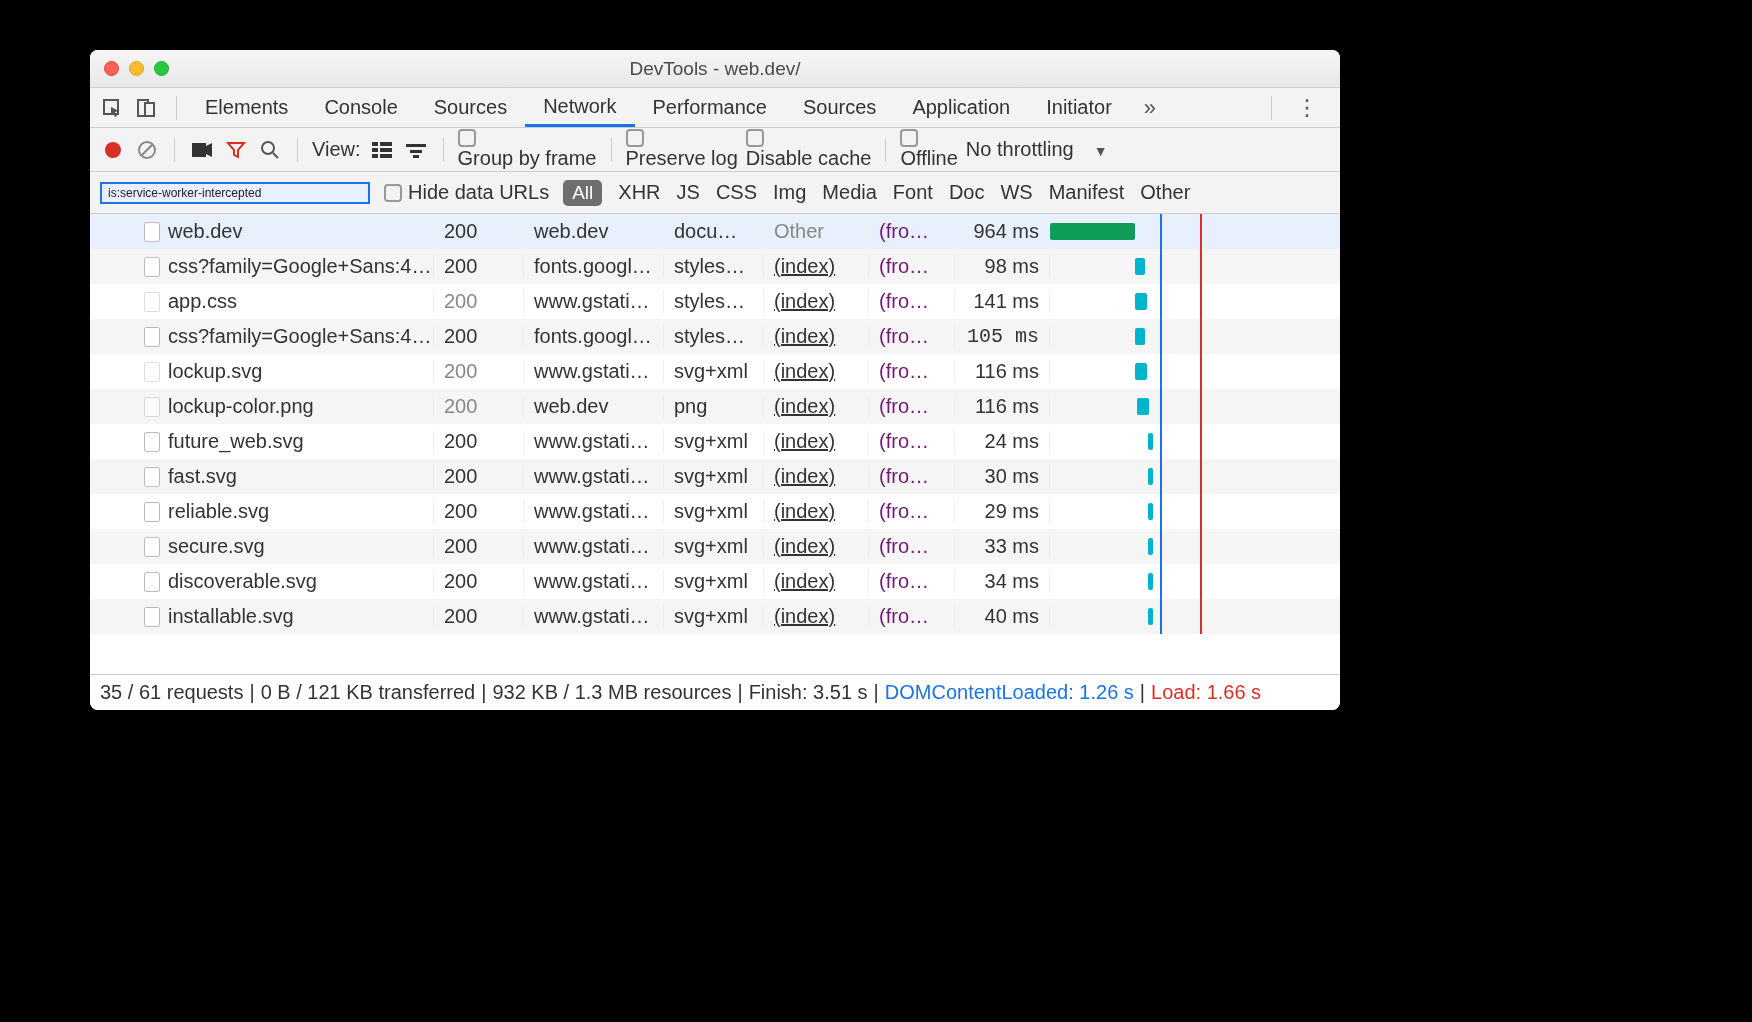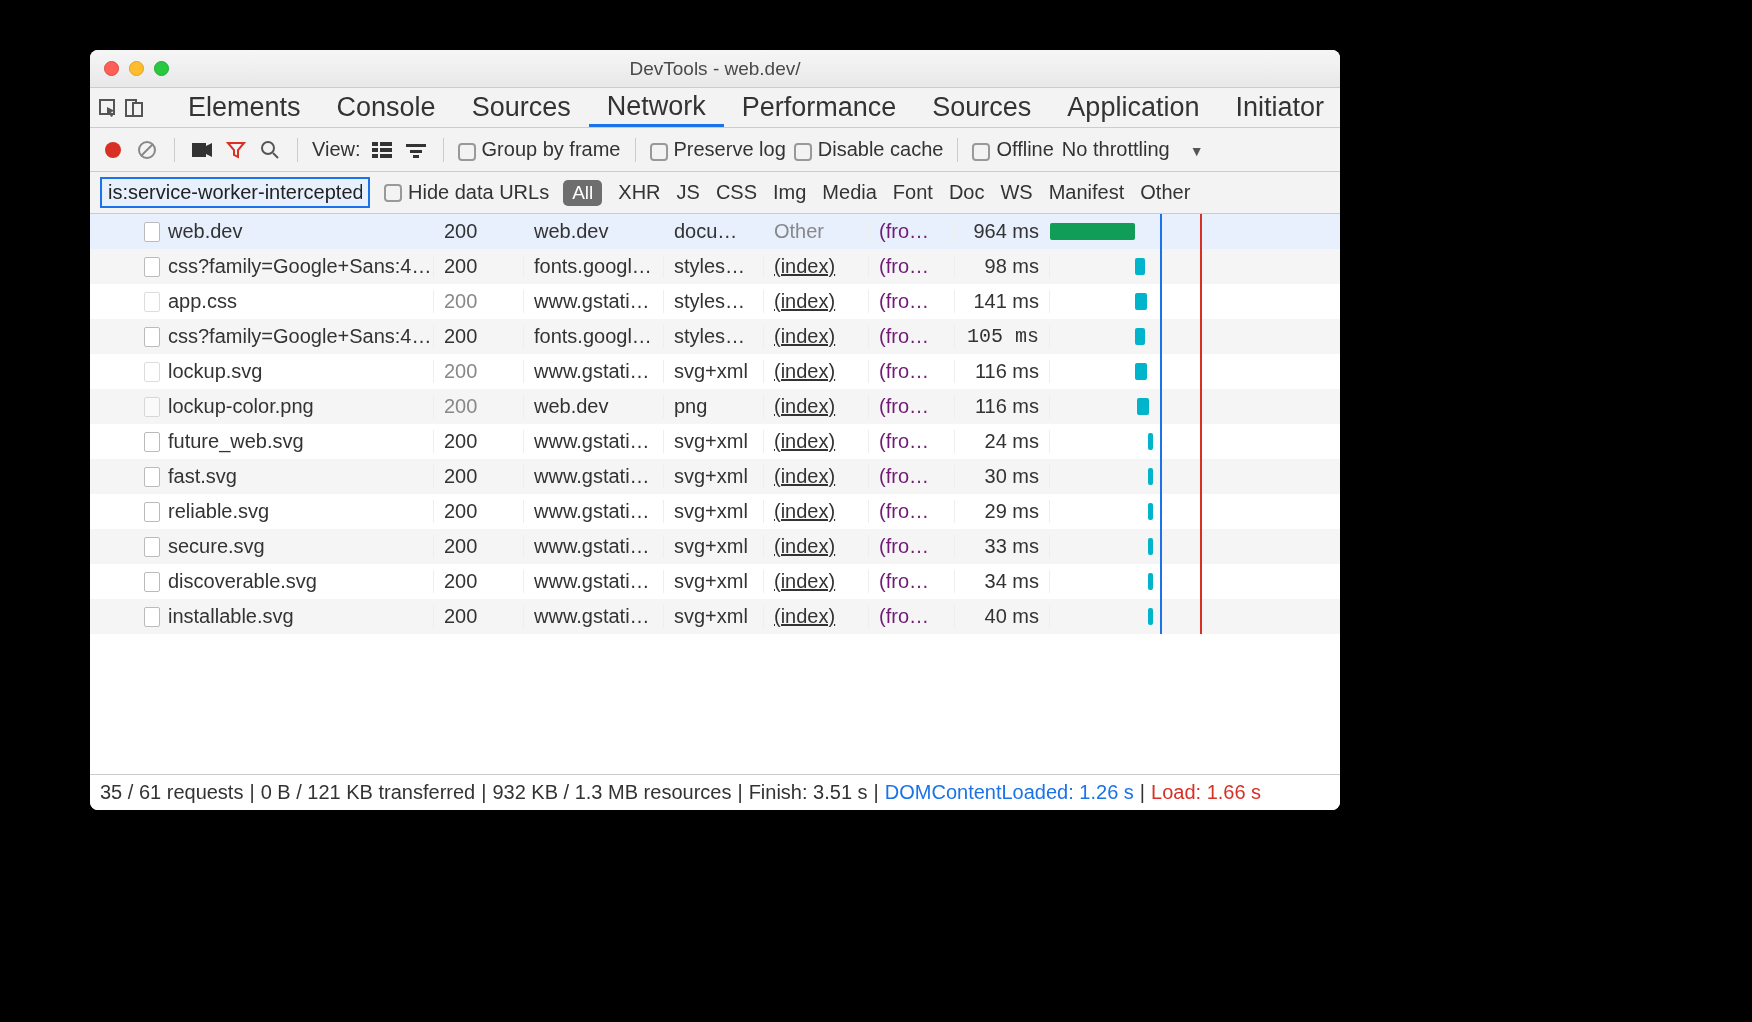--- a/index.html
+++ b/index.html
@@ -10,21 +10,21 @@
     color: #333;
     width: 1752px;
     height: 1022px;
     position: relative;
   }
   .window {
     position: absolute;
     left: 90px;
     top: 50px;
     width: 1250px;
-    height: 760px;
+    height: 660px;
     background: #fff;
     border-radius: 8px;
     box-shadow: 0 20px 60px rgba(0,0,0,0.6);
     overflow: hidden;
     display: flex;
     flex-direction: column;
   }
   .titlebar {
     height: 38px;
     background: linear-gradient(#f6f6f6,#e8e8e8);
@@ -41,56 +41,56 @@
   .titlebar .title{ margin:0 auto; color:#4a4a4a; font-size:19px;}
   .tabs {
     height:40px;
     background:#f3f3f3;
     border-bottom:1px solid #ccc;
     display:flex;
     align-items:center;
     padding:0 8px;
   }
   .tabs .tool-icon { width:28px; height:28px; display:flex; align-items:center; justify-content:center; color:#555; margin-right:6px;}
-  .tabs .tab { padding:0 18px; height:100%; display:flex; align-items:center; color:#333; font-size:27px; cursor:default; }
+  .tabs .tab { padding:0 18px; height:100%; display:flex; align-items:center; color:#333; font-size:20px; cursor:default; }
   .tabs .tab.active { color:#333; border-bottom:3px solid #1a73e8; font-weight:500;}
   .tabs .spacer{flex:1;}
   .tabs .more{font-size:22px;padding:0 14px;color:#555;}
   .tabs .sep{width:1px;height:24px;background:#ccc;margin:0 10px;}
   .toolbar {
     height:44px;
     background:#f3f3f3;
     border-bottom:1px solid #ccc;
     display:flex;
     align-items:center;
     padding:0 10px;
     gap:8px;
     font-size:20px;
     color:#333;
   }
   .toolbar .sep{width:1px;height:24px;background:#ccc;margin:0 6px;}
   .toolbar .ico{width:26px;height:26px;display:flex;align-items:center;justify-content:center;}
   .record{width:16px;height:16px;border-radius:50%;background:#d93025;}
   .checkbox{width:18px;height:18px;border:2px solid #999;border-radius:4px;display:inline-block;vertical-align:middle;margin-right:6px;}
-  .toolbar label{display:flex;align-items:flex-end;white-space:nowrap;}
+  .toolbar label{display:flex;align-items:flex-start;white-space:nowrap;flex-direction:column;}
   .toolbar .chev{margin-left:4px;font-size:14px;color:#555;}
   .filterbar{
     height:42px;
     background:#f3f3f3;
     border-bottom:1px solid #ccc;
     display:flex;
     align-items:center;
     padding:0 10px;
     gap:14px;
     font-size:20px;
   }
   .filter-input{
     border:2px solid #1a73e8;
     padding:2px 6px;
-    font-size:20px;
+    font-size:12px;
     background:#e8f0fe;
     color:#222;
     width:270px;
     font-family:inherit;
   }
   .pill{background:#6e6e6e;color:#fff;border-radius:5px;padding:2px 9px;font-size:19px;}
   .filterbar .ftype{color:#333;}
   .table-head{
     display:flex;
     height:36px;

